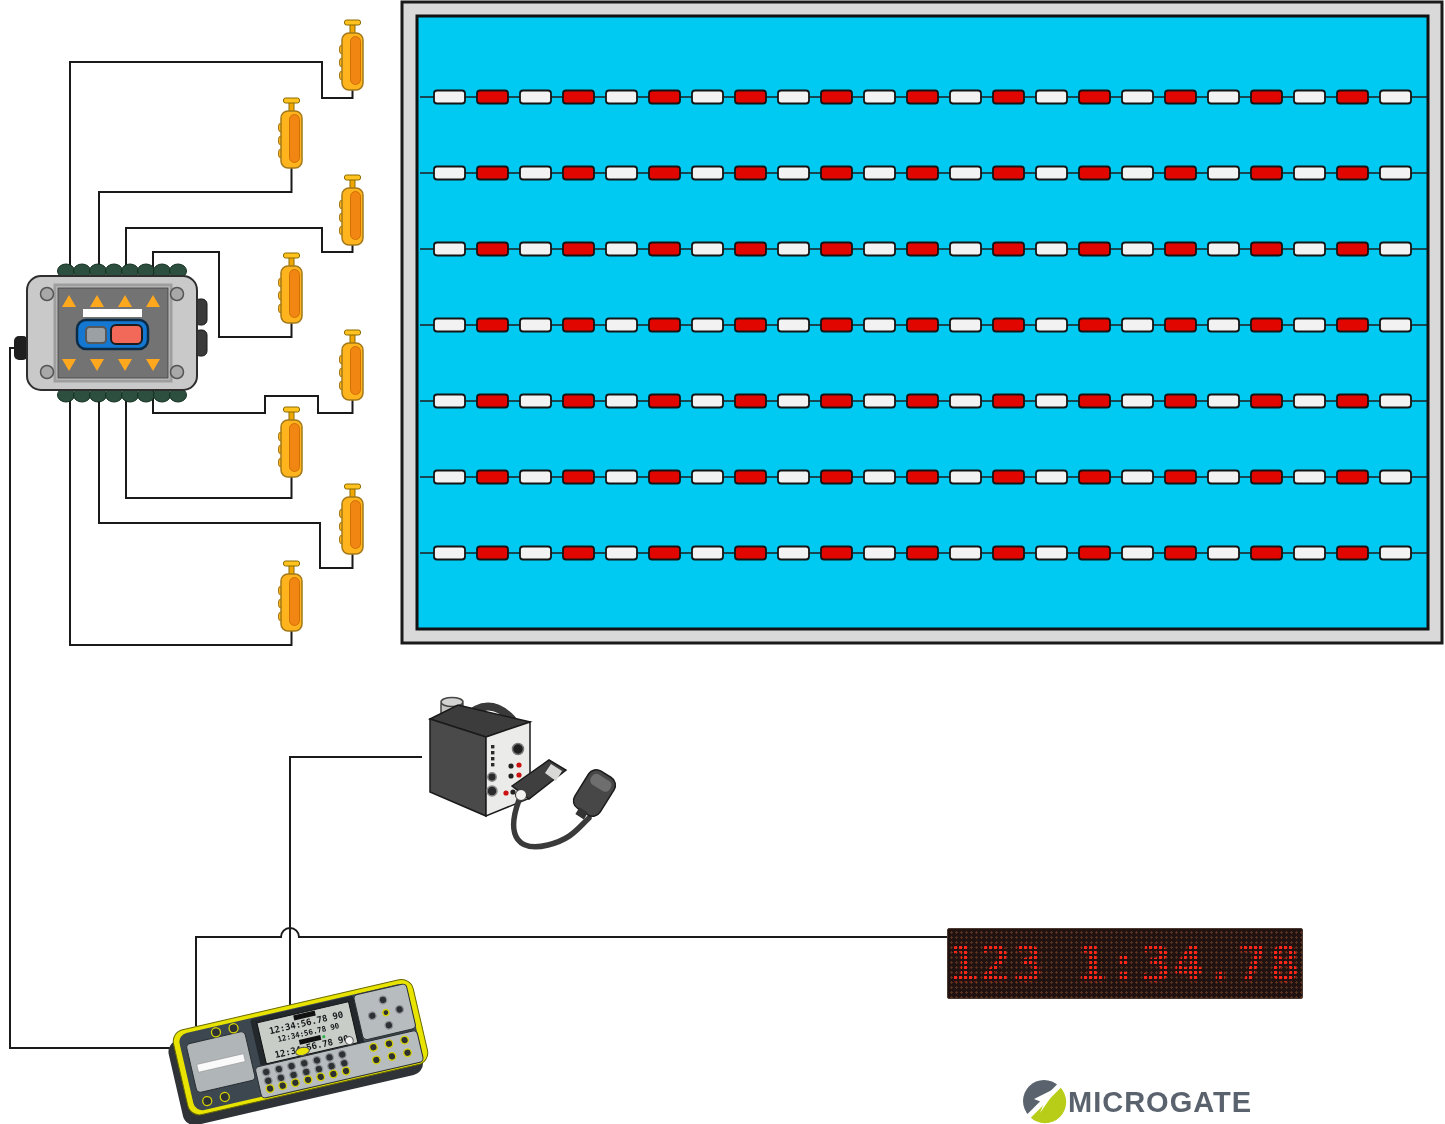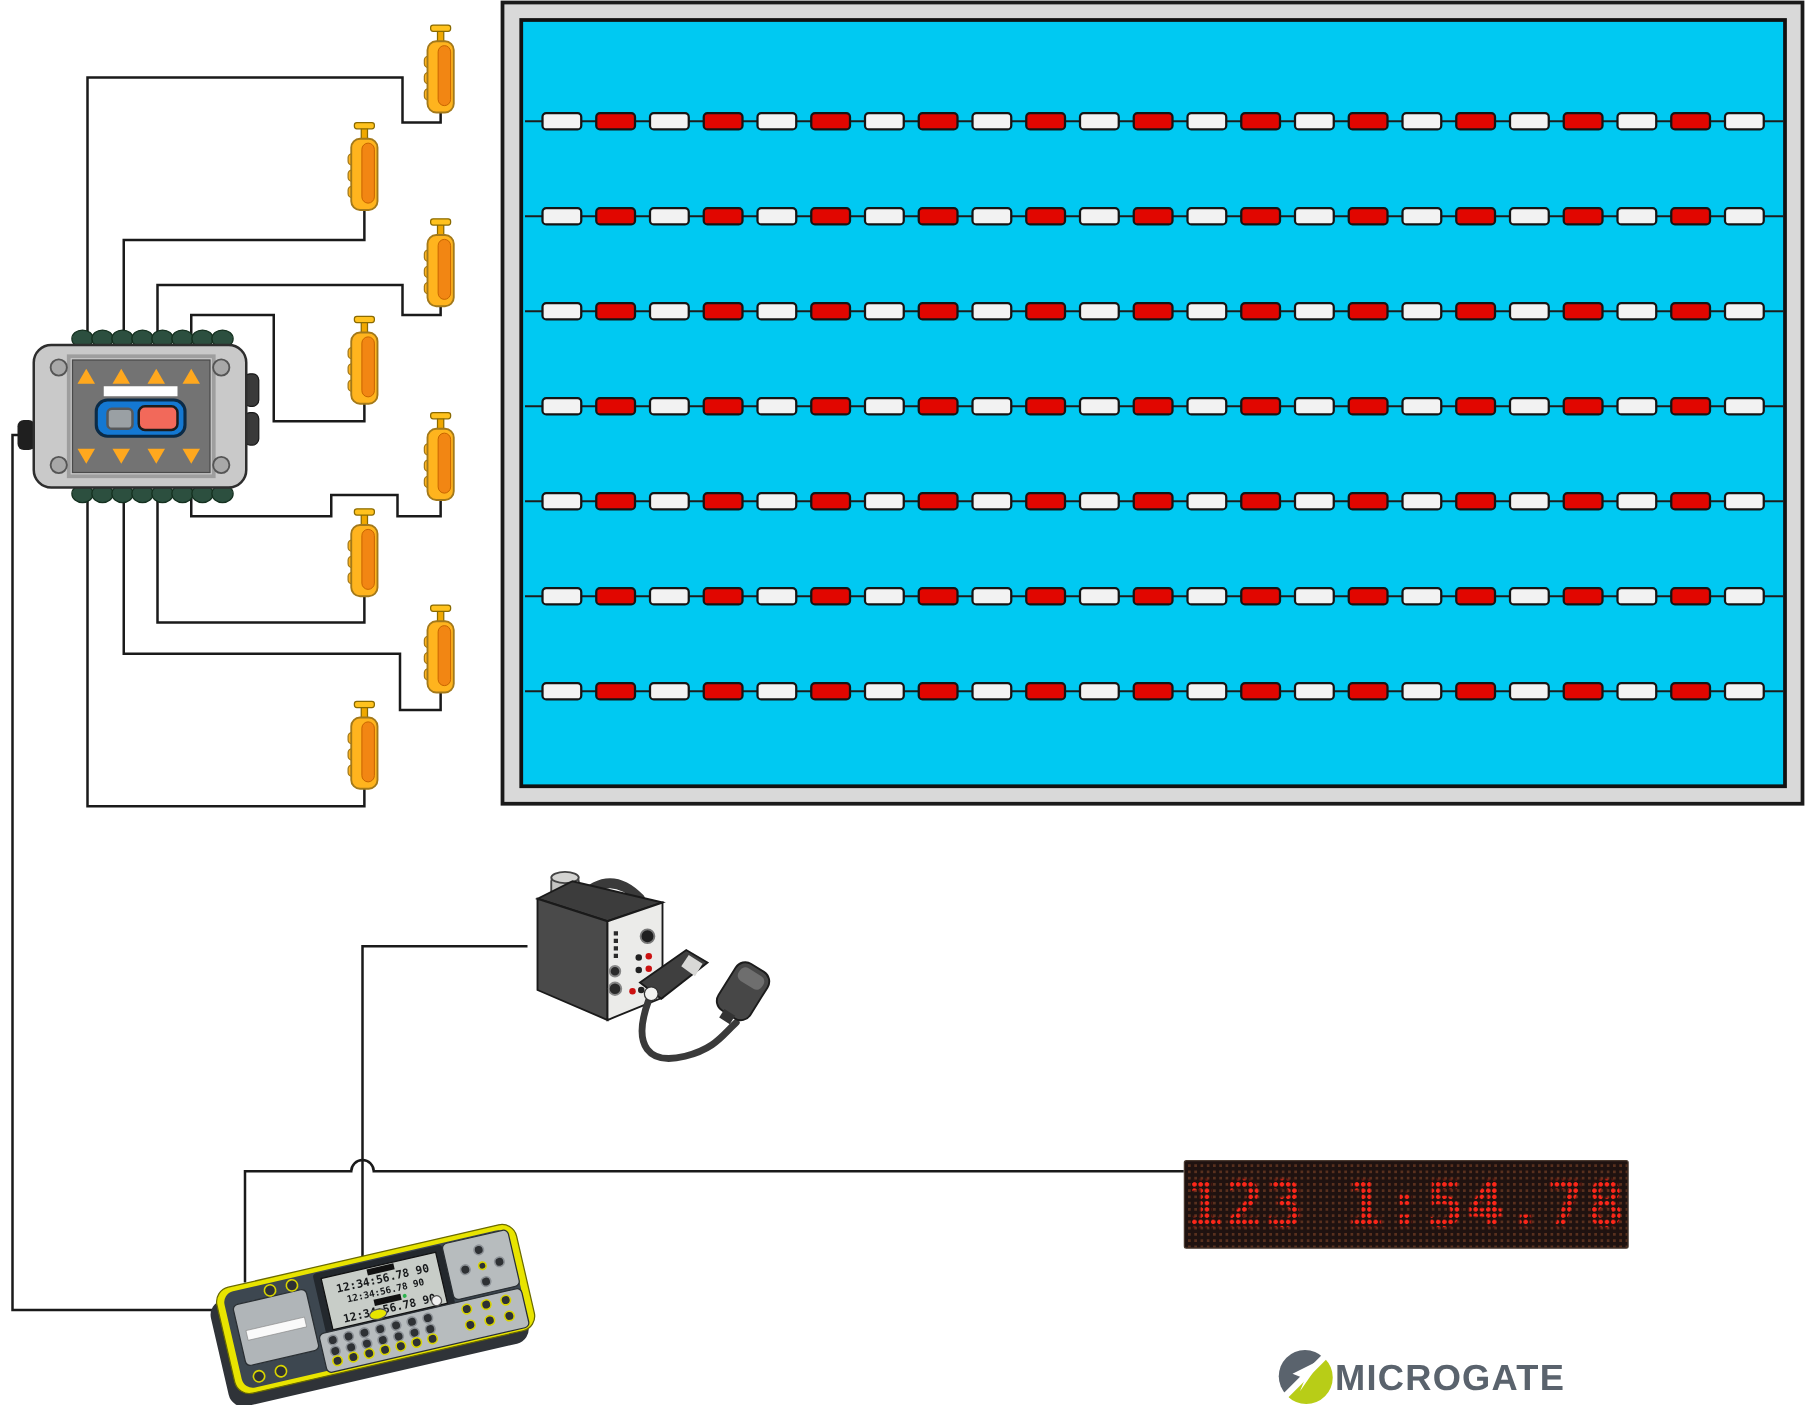--- a/index.html
+++ b/index.html
@@ -432,15 +432,15 @@
     <g>
       <circle cx="1044" cy="1101" r="21" fill="#5a636d"></circle>
       <path d="M 1030 1117 A 21 21 0 0 0 1060 1087 Z" fill="#b8cd17"></path>
       <line x1="1028" y1="1117" x2="1060" y2="1085" stroke="#ffffff" stroke-width="5"></line>
       <polygon points="1058,1087 1034,1099 1044,1103 1040,1113" fill="#ffffff"></polygon>
       <text x="1068" y="1112" class="logo-text" font-size="29">MICROGATE</text>
     </g>
   </svg>
 
   <div class="led-panel">
-    <span class="led-text">123 1:54.78</span>
+    <span class="led-text">123 1:34.78</span>
   </div>
 </div>
 
 </body></html>

